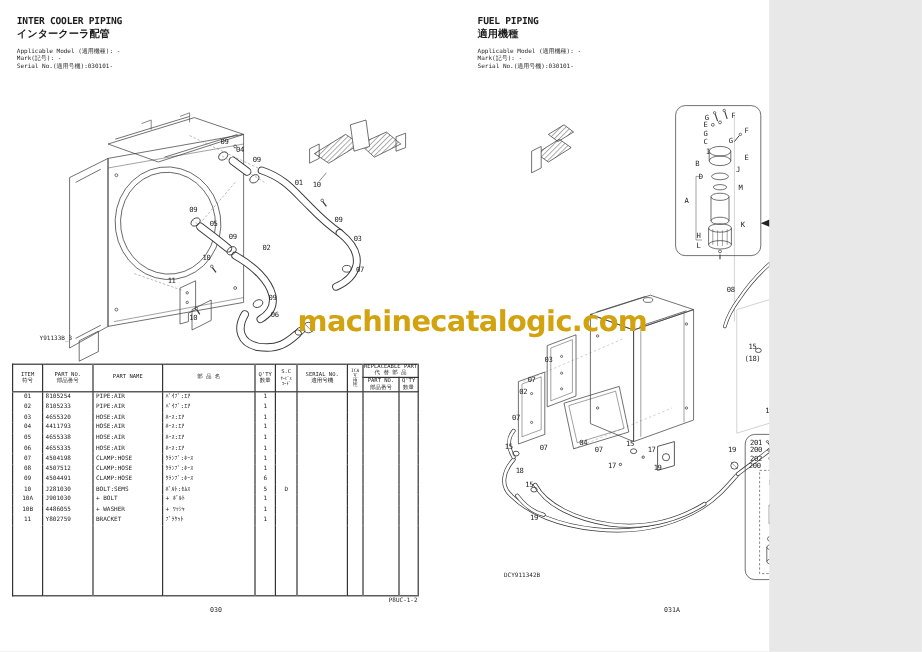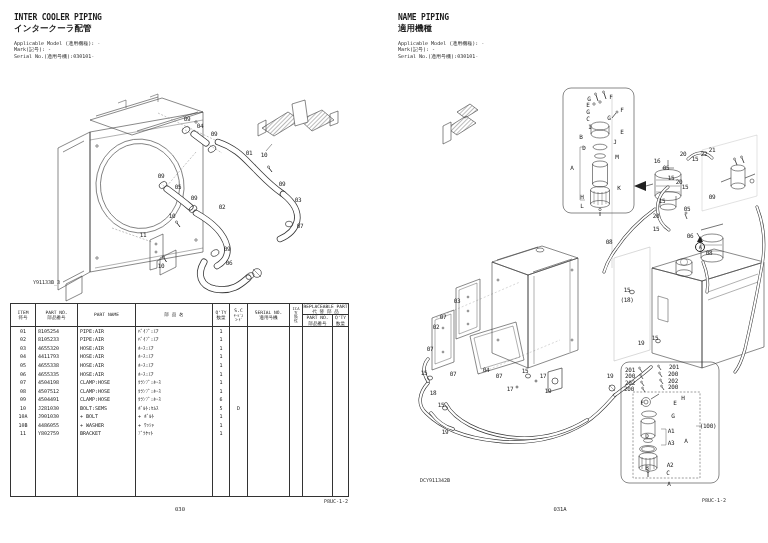--- a/index.html
+++ b/index.html
@@ -1,17 +1,17 @@
 <!DOCTYPE html>
 <html><head>
 <meta charset="utf-8">
 <style>
   html,body{margin:0;padding:0;background:#e8e8e8;}
-  .stage{position:relative;width:768px;height:543px;background:#ffffff;overflow:hidden;
-         font-family:"DejaVu Sans Mono",monospace;color:#1c1c1c;}
+  .stage{position:relative;width:609px;height:543px;background:#ffffff;overflow:hidden;
+         font-family:"DejaVu Sans Mono",monospace;color:#1c1c1c;padding-left:32px;}
   .abs{position:absolute;}
   .title{font-weight:bold;font-size:8px;letter-spacing:-.2px;white-space:nowrap;}
   .title-jp{font-weight:bold;font-size:8.5px;margin-top:1px;white-space:nowrap;
             font-family:"DejaVu Sans",sans-serif;}
   .meta{margin-top:5px;font-size:5px;line-height:6.3px;white-space:nowrap;color:#2a2a2a;}
   .figcode{font-size:5px;color:#2a2a2a;white-space:nowrap;}
   .doccode{font-size:5px;color:#2a2a2a;white-space:nowrap;}
   .pagenum{font-size:5.5px;color:#2a2a2a;width:40px;text-align:center;}
   .watermark{left:248px;top:254px;font-family:"DejaVu Sans",sans-serif;
              font-weight:bold;font-size:24px;letter-spacing:-.5px;color:#d2a30f;
@@ -311,21 +311,21 @@
     <div class="title">INTER COOLER PIPING</div>
     <div class="title-jp">インタークーラ配管</div>
     <div class="meta">
       <div>Applicable Model (適用機種): -</div>
       <div>Mark(記号): -</div>
       <div>Serial No.(適用号機):030101-</div>
     </div>
   </div>
 
   <div class="abs" style="left:398px;top:13px">
-    <div class="title">NAME PIPING</div>
+    <div class="title">FUEL PIPING</div>
     <div class="title-jp">適用機種</div>
     <div class="meta">
       <div>Applicable Model (適用機種): -</div>
       <div>Mark(記号): -</div>
       <div>Serial No.(適用号機):030101-</div>
     </div>
   </div>
 
   <div class="abs figcode" style="left:33px;top:279px">Y91133B_3</div>
   <div class="abs figcode" style="left:420px;top:477px">DCY911342B</div>
@@ -566,20 +566,21 @@
           </tr>
         </tbody>
     </table>
   </div>
 
   <div class="abs doccode" style="left:300px;top:498px;width:48px;text-align:right">P8UC-1-2</div>
   <div class="abs doccode" style="left:702px;top:497px">P8UC-1-2</div>
   <div class="abs pagenum" style="left:160px;top:506px">030</div>
   <div class="abs pagenum" style="left:540px;top:506px">031A</div>
 
+  <div class="abs watermark">machinecatalogic.com</div>
 
   <div class="abs" style="left:0;top:0;width:768px;height:543px;pointer-events:none">
       <span class="co" style="left: 187px; top: 119px;">09</span>
       <span class="co" style="left: 200px; top: 126px;">04</span>
       <span class="co" style="left: 214px; top: 134px;">09</span>
       <span class="co" style="left: 249px; top: 153px;">01</span>
       <span class="co" style="left: 264px; top: 155px;">10</span>
       <span class="co" style="left: 282px; top: 184px;">09</span>
       <span class="co" style="left: 298px; top: 200px;">03</span>
       <span class="co" style="left: 300px; top: 226px;">07</span>

